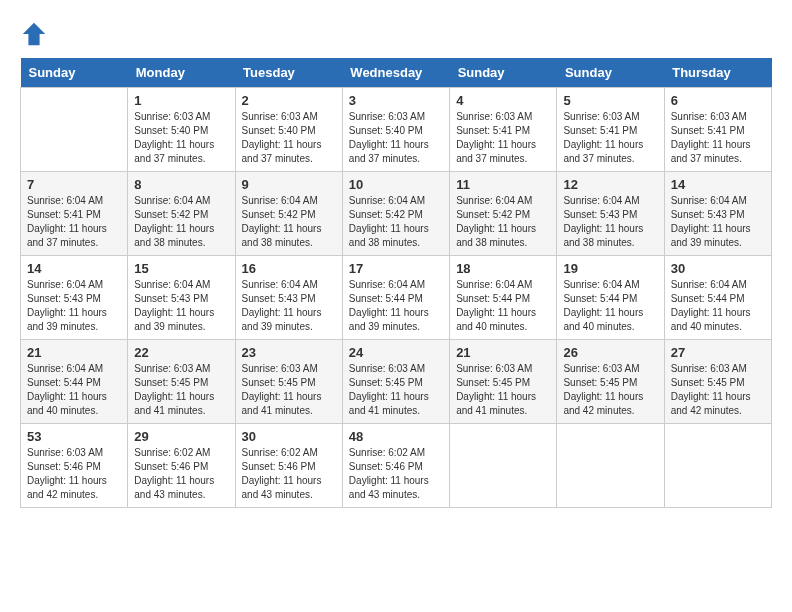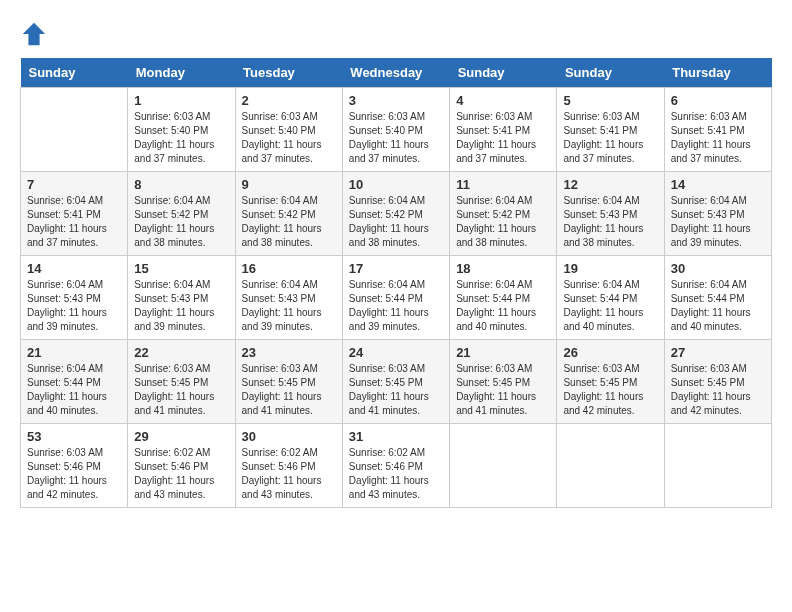--- a/index.html
+++ b/index.html
@@ -252,21 +252,21 @@
         </td>
         <td>
           <span class="day-num">29</span>
           <div class="day-detail"><span>Sunrise: 6:02 AM</span><br><span>Sunset: 5:46 PM</span><br><span>Daylight: 11 hours and 43 minutes.</span></div>
         </td>
         <td>
           <span class="day-num">30</span>
           <div class="day-detail"><span>Sunrise: 6:02 AM</span><br><span>Sunset: 5:46 PM</span><br><span>Daylight: 11 hours and 43 minutes.</span></div>
         </td>
         <td>
-          <span class="day-num">31</span>
+          <span class="day-num">48</span>
           <div class="day-detail"><span>Sunrise: 6:02 AM</span><br><span>Sunset: 5:46 PM</span><br><span>Daylight: 11 hours and 43 minutes.</span></div>
         </td>
         <td class="empty-cell"></td>
         <td class="empty-cell"></td>
         <td class="empty-cell"></td>
       </tr>
     </tbody>
 </table>
 
 </body></html>

